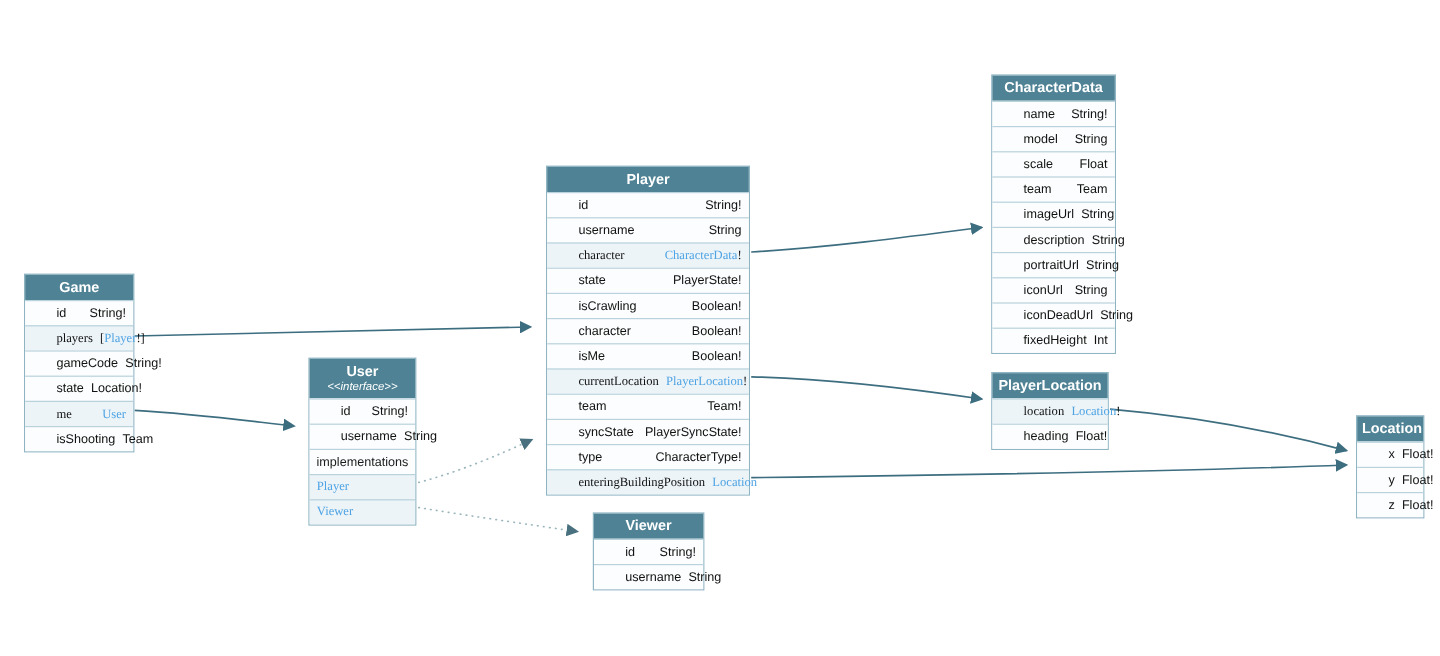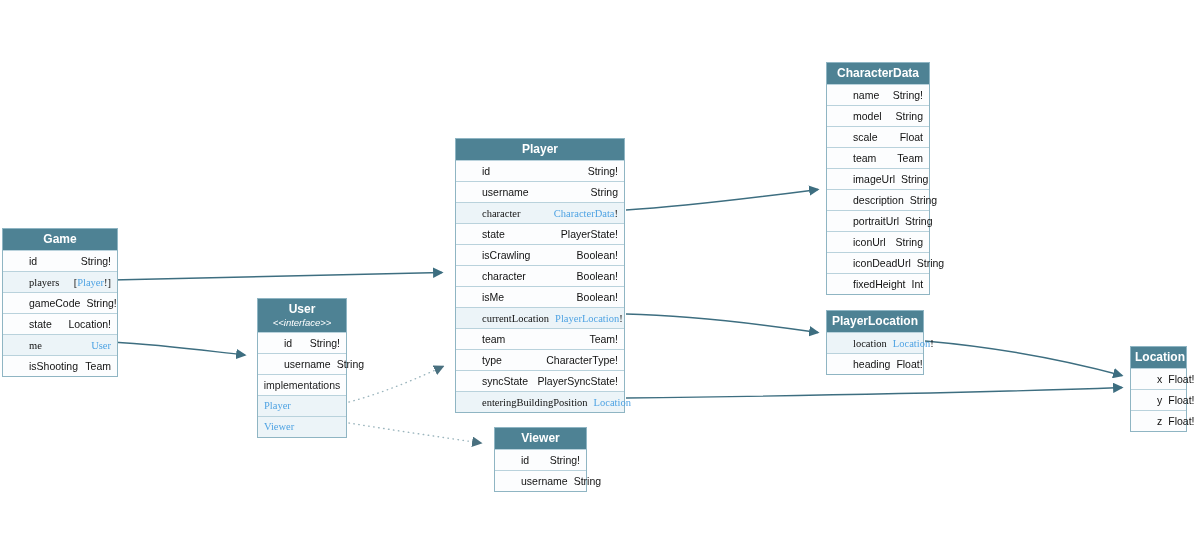--- a/index.html
+++ b/index.html
@@ -21,21 +21,21 @@
     display:flex;justify-content:space-between;align-items:center;
     height:21px;box-sizing:border-box;padding:0 6px;
     border-top:1px solid #b9d2dc;background:#fcfdfe;white-space:nowrap;
   }
   .row.linkbg{background:#ecf4f8;font-family:Liberation Serif, serif;}
   .row.section{justify-content:center;background:#fcfdfe;}
   .fname{color:#111111;padding-left:20px;}
   .ftype{margin-left:6px;color:#111111;}
   .link{color:#4fa3e3;}
   
-  .t-game{left:2px;top:228px;width:116px;}
+  .t-game{left:20px;top:228px;width:92px;}
   .t-user{left:257px;top:298px;width:90px;}
   .t-player{left:455px;top:138px;width:170px;}
   .t-viewer{left:494px;top:427px;width:93px;}
   .t-characterdata{left:826px;top:62px;width:104px;}
   .t-playerlocation{left:826px;top:310px;width:98px;}
   .t-location{left:1130px;top:346px;width:57px;}
 </style>
 </head>
 <body>
 
@@ -139,27 +139,27 @@
   </div>
   <div class="row linkbg">
     <span class="fname">currentLocation</span>
     <span class="ftype"><span class="link">PlayerLocation</span><span>!</span></span>
   </div>
   <div class="row">
     <span class="fname">team</span>
     <span class="ftype">Team!</span>
   </div>
   <div class="row">
+    <span class="fname">syncState</span>
+    <span class="ftype">PlayerSyncState!</span>
+  </div>
+  <div class="row">
     <span class="fname">type</span>
     <span class="ftype">CharacterType!</span>
   </div>
-  <div class="row">
-    <span class="fname">syncState</span>
-    <span class="ftype">PlayerSyncState!</span>
-  </div>
   <div class="row linkbg">
     <span class="fname">enteringBuildingPosition</span>
     <span class="ftype"><span class="link">Location</span></span>
   </div>
 </div>
 
 <div class="tbl t-viewer">
   <div class="hdr">Viewer</div>
   <div class="row">
     <span class="fname">id</span>

